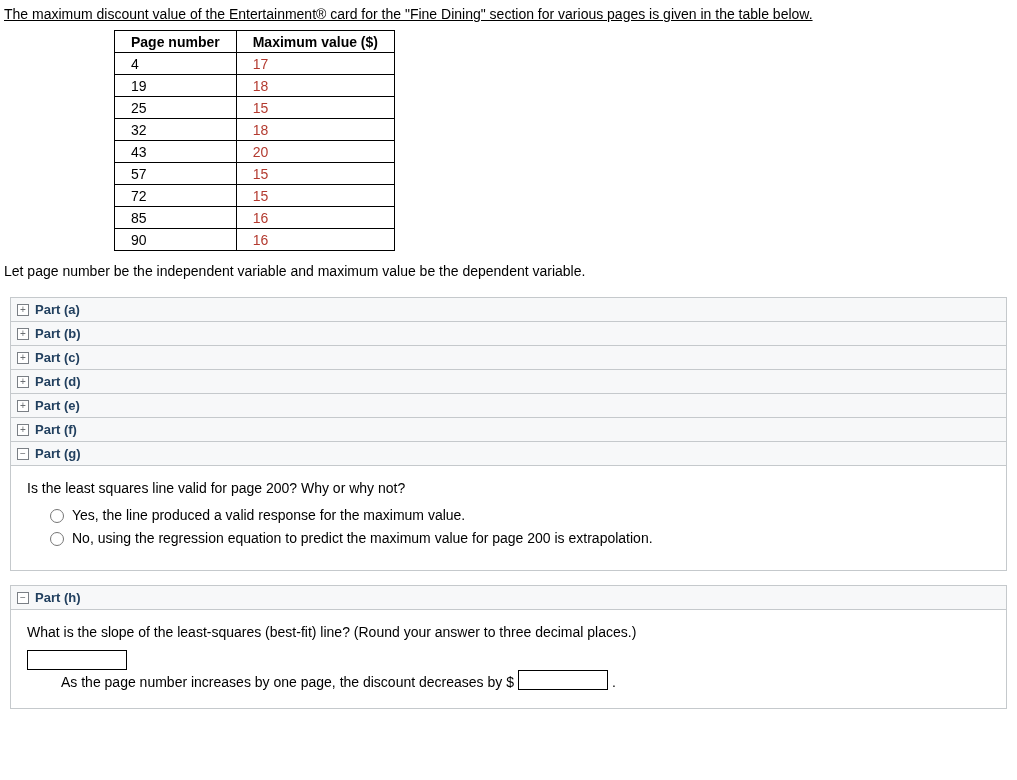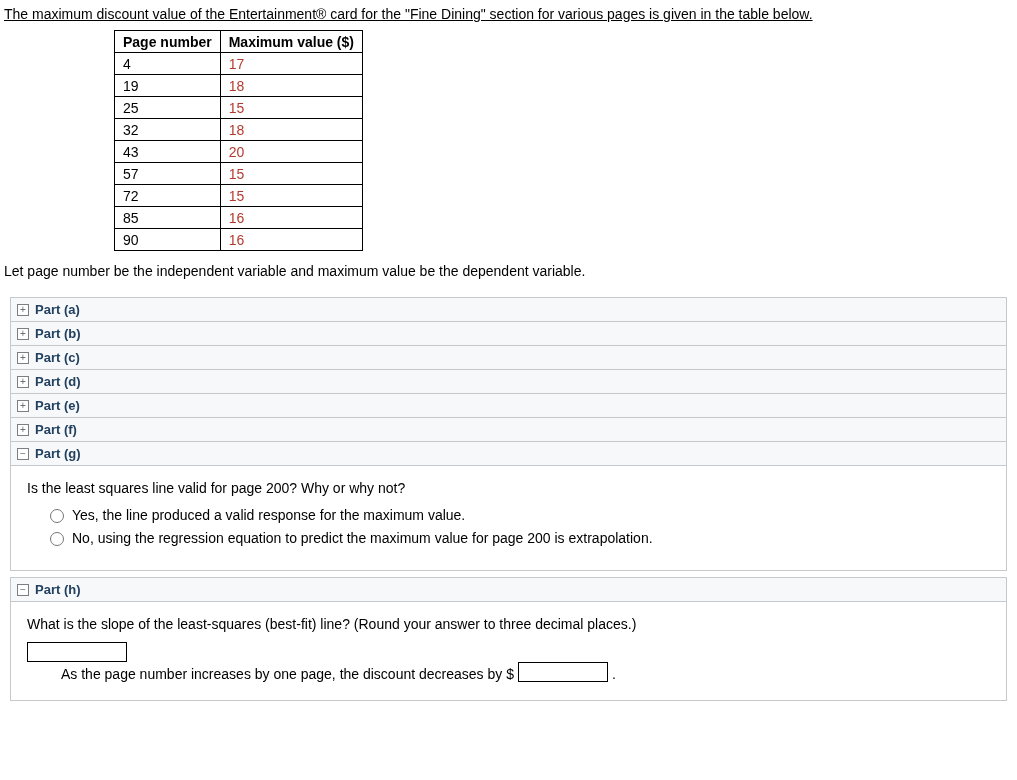--- a/index.html
+++ b/index.html
@@ -13,21 +13,21 @@
     width: 1017px;
   }
   .intro { margin: 4px 0 8px 0; text-decoration: underline; }
   table.data-table {
     border-collapse: collapse;
     margin-left: 110px;
     margin-bottom: 6px;
   }
   table.data-table th, table.data-table td {
     border: 1px solid #000;
-    padding: 2px 8px;
+    padding: 2px 16px;
     text-align: left;
     font-size: 14px;
     height: 22px;
   }
   table.data-table th {
     font-weight: bold;
     background: #fff;
   }
   table.data-table td.val { color: #b33a2f; }
   .after-table { margin: 12px 0 18px 0; }
@@ -58,21 +58,21 @@
     line-height: 10px;
     margin-right: 6px;
     color: #6a6e72;
     background: #fff;
     font-weight: normal;
   }
 
   .section-body {
     border: 1px solid #c5c9cc;
     border-top: none;
-    margin: 0 6px 6px 6px;
+    margin: 0 6px 14px 6px;
     padding: 14px 12px 18px 10px;
     background: #fff;
   }
   .question { margin: 0 0 10px 6px; }
   .radio-line {
     display: flex;
     align-items: center;
     margin: 6px 0 6px 24px;
   }
   .radio-line input[type="radio"] {

